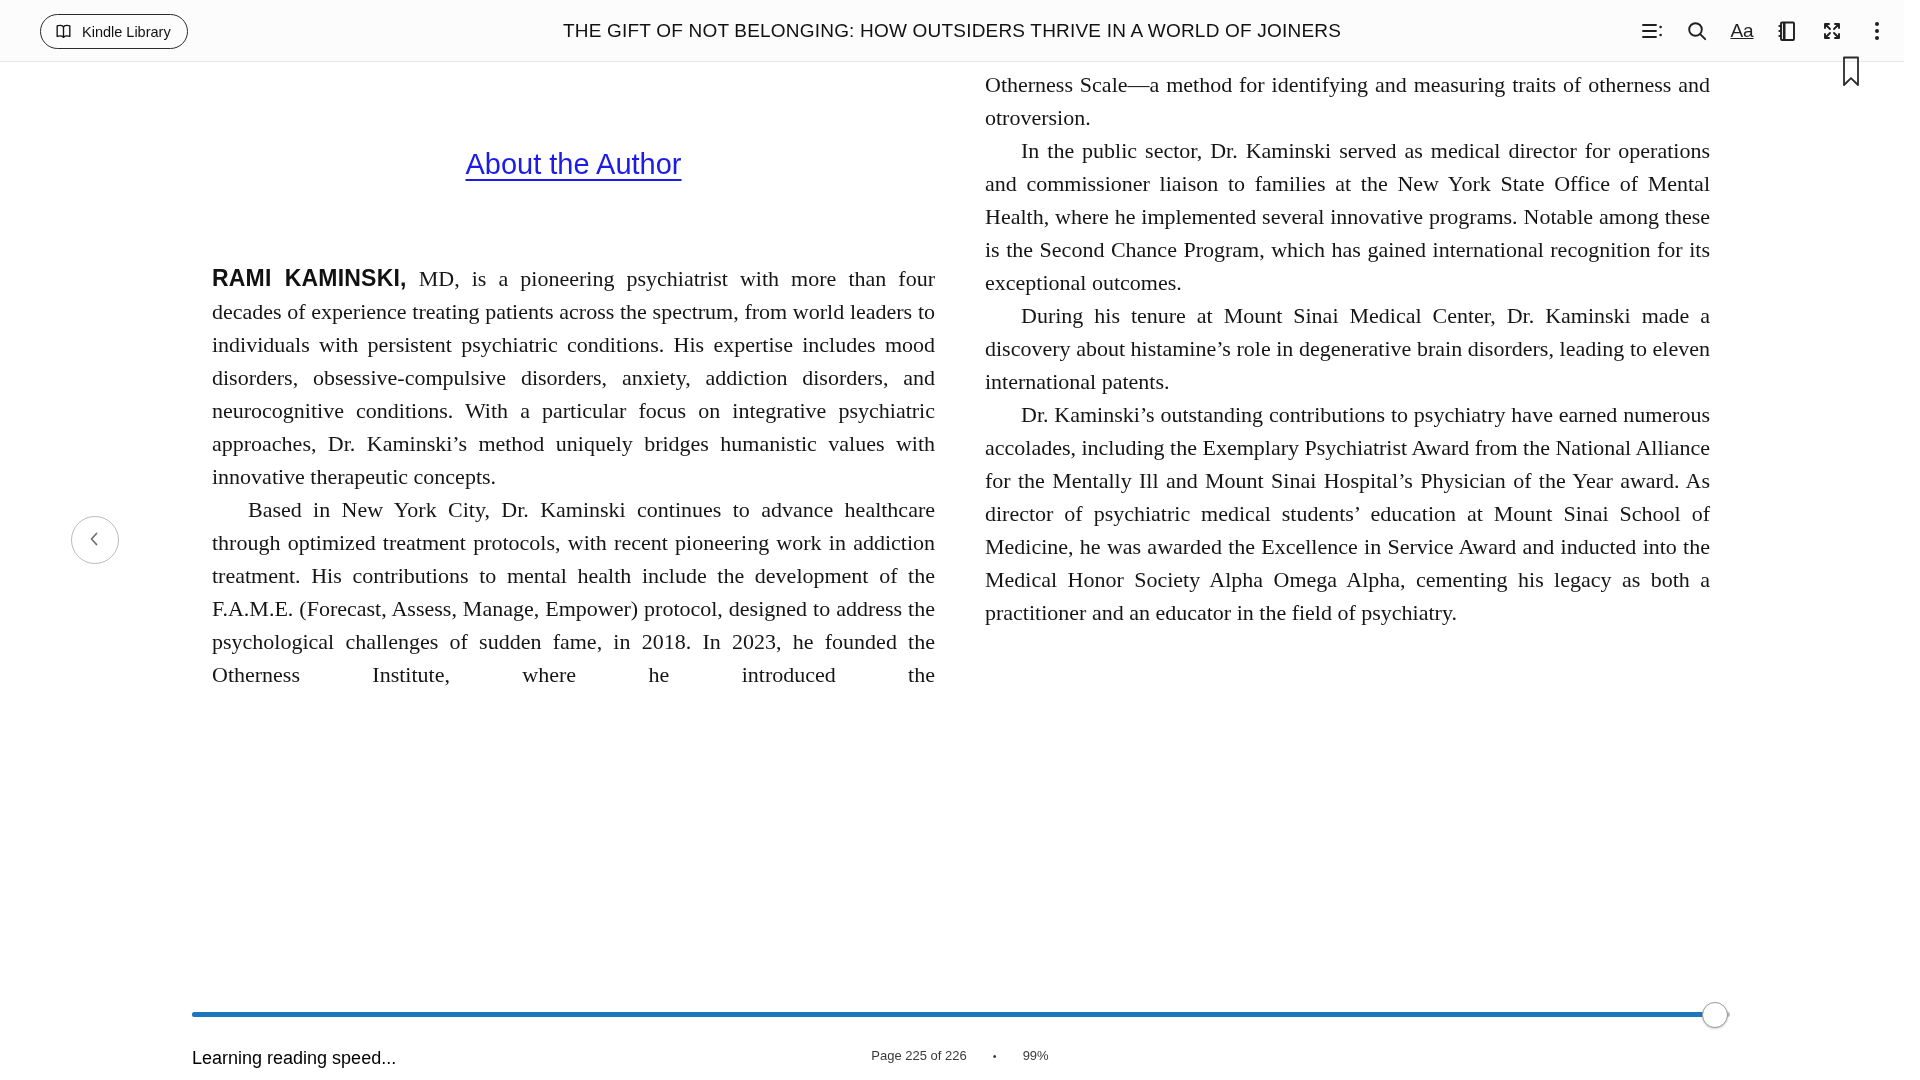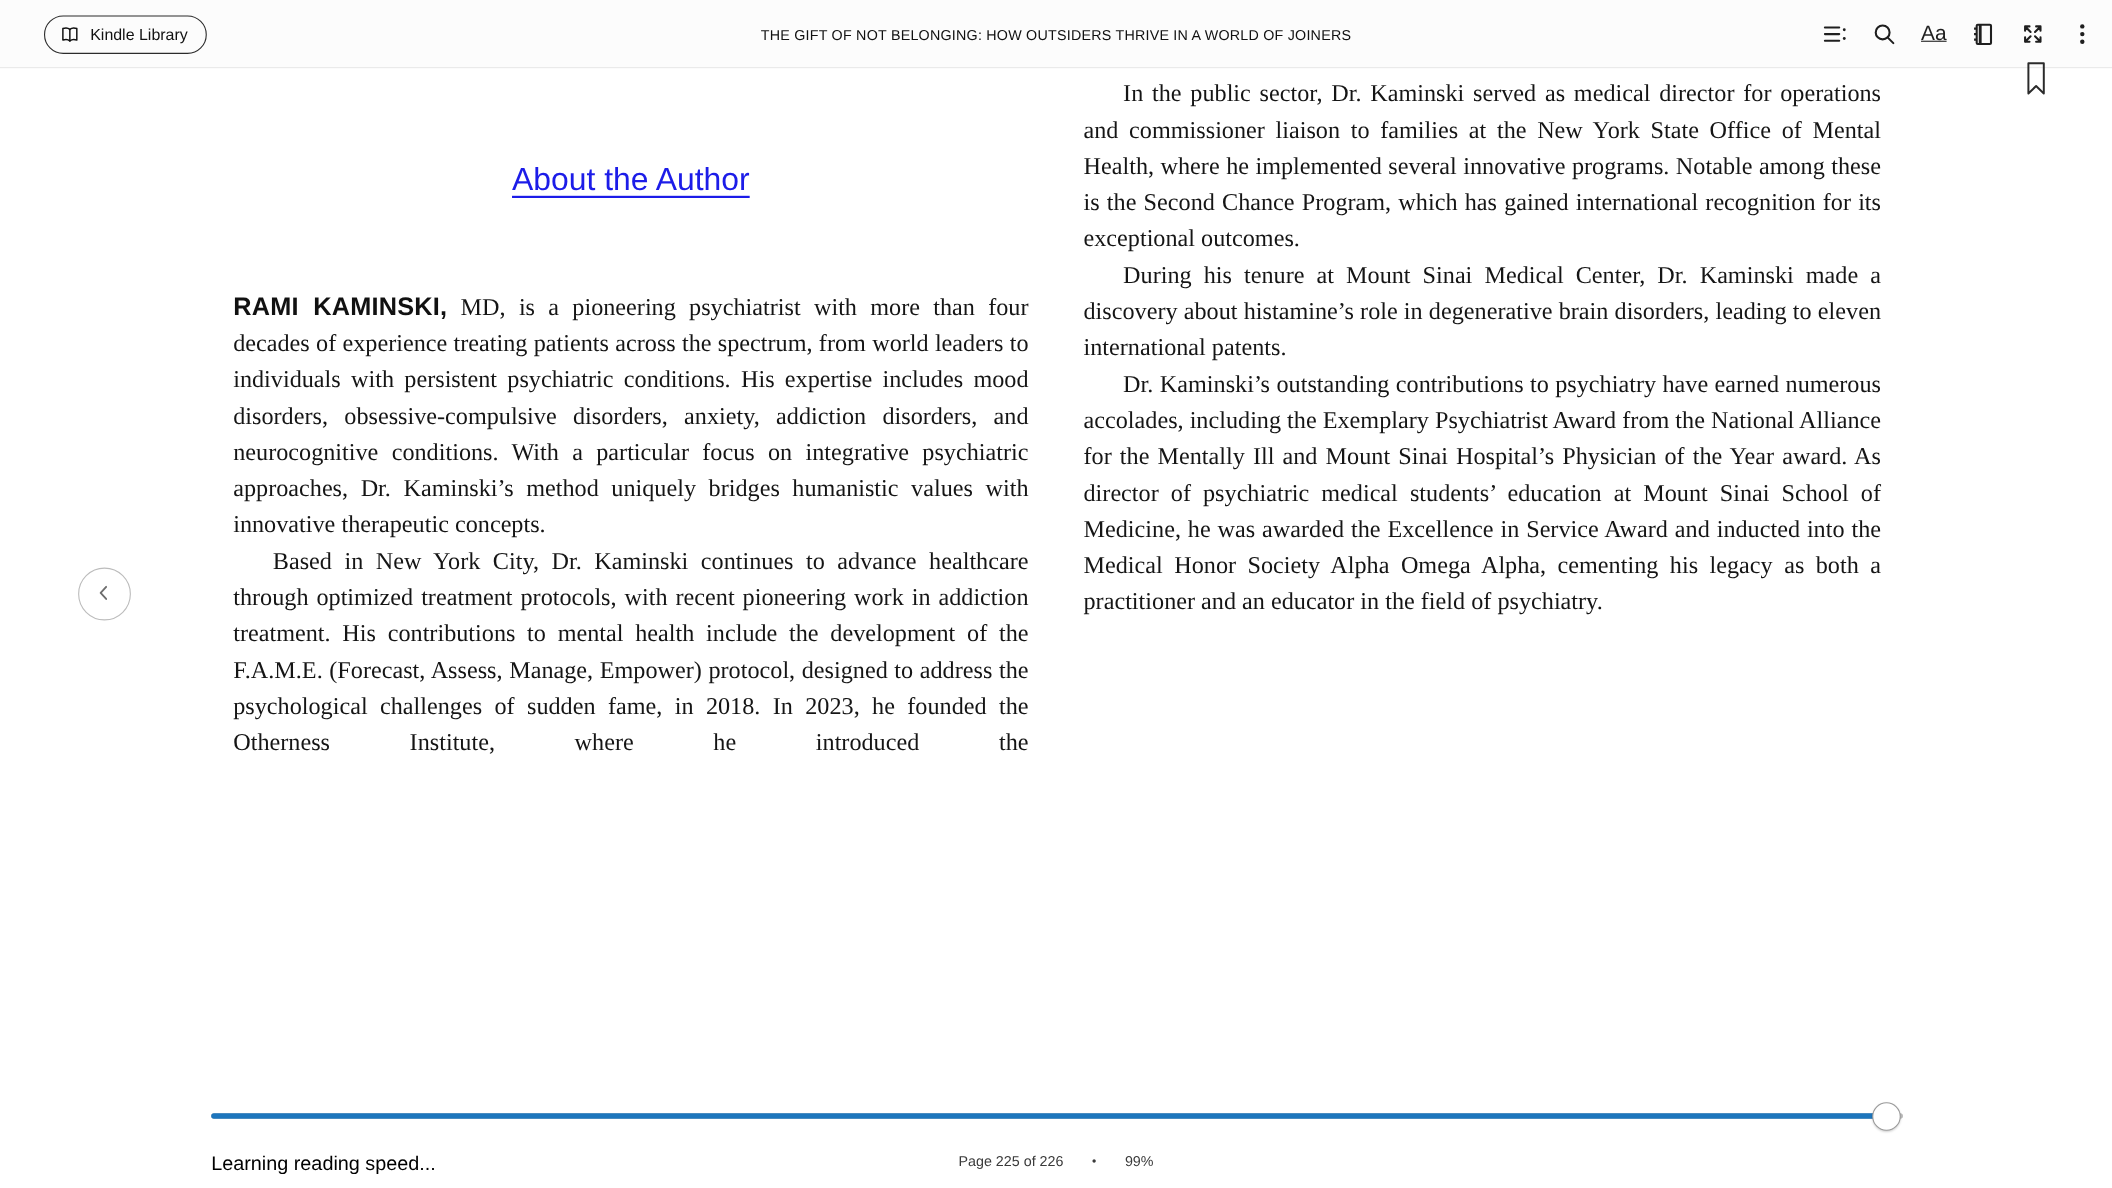--- a/index.html
+++ b/index.html
@@ -10,21 +10,21 @@
     height: 1080px;
     background: #ffffff;
     overflow: hidden;
     font-family: "Liberation Sans", sans-serif;
     color: #141414;
   }
 
   
   .header {
     position: absolute;
-    top: 0; left: 0; right: 0;
+    top: 0; left: 0; right: 16px;
     height: 62px;
     background: #fcfcfc;
     border-bottom: 1px solid #e8e8e8;
   }
   .library-btn {
     position: absolute;
     left: 40px; top: 14px;
     height: 35px;
     display: inline-flex;
     align-items: center;
@@ -39,21 +39,21 @@
     color: #111;
   }
   .library-btn svg { display: block; }
   .book-title {
     position: absolute;
     top: 0; left: 50%;
     transform: translateX(-50%);
     height: 62px;
     display: flex;
     align-items: center;
-    font-size: 13px;
+    font-size: 19px;
     letter-spacing: 0.2px;
     color: #111;
     white-space: nowrap;
   }
   .toolbar {
     position: absolute;
     top: 0; right: 14px;
     height: 62px;
     display: flex;
     align-items: center;
@@ -263,20 +263,21 @@
     <div class="col-left">
       <h2 class="chapter-heading">About the Author</h2>
       <div class="bodytext bodytext-block">
         <p><span class="author-lead">RAMI KAMINSKI,</span><span> MD, is a pioneering psychiatrist with more than four decades of experience treating patients across the spectrum, from world leaders to individuals with persistent psychiatric conditions. His expertise includes mood disorders, obsessive-compulsive disorders, anxiety, addiction disorders, and neurocognitive conditions. With a particular focus on integrative psychiatric approaches, Dr. Kaminski’s method uniquely bridges humanistic values with innovative therapeutic concepts.</span></p>
         <p class="indent continued">Based in New York City, Dr. Kaminski continues to advance healthcare through optimized treatment protocols, with recent pioneering work in addiction treatment. His contributions to mental health include the development of the F.A.M.E. (Forecast, Assess, Manage, Empower) protocol, designed to address the psychological challenges of sudden fame, in 2018. In 2023, he founded the Otherness Institute, where he introduced the</p>
       </div>
     </div>
 
     <div class="col-right">
       <div class="bodytext bodytext-block">
+        <p>Otherness Scale—a method for identifying and measuring traits of otherness and otroversion.</p>
         <p class="indent">In the public sector, Dr. Kaminski served as medical director for operations and commissioner liaison to families at the New York State Office of Mental Health, where he implemented several innovative programs. Notable among these is the Second Chance Program, which has gained international recognition for its exceptional outcomes.</p>
         <p class="indent">During his tenure at Mount Sinai Medical Center, Dr. Kaminski made a discovery about histamine’s role in degenerative brain disorders, leading to eleven international patents.</p>
         <p class="indent">Dr. Kaminski’s outstanding contributions to psychiatry have earned numerous accolades, including the Exemplary Psychiatrist Award from the National Alliance for the Mentally Ill and Mount Sinai Hospital’s Physician of the Year award. As director of psychiatric medical students’ education at Mount Sinai School of Medicine, he was awarded the Excellence in Service Award and inducted into the Medical Honor Society Alpha Omega Alpha, cementing his legacy as both a practitioner and an educator in the field of psychiatry.</p>
       </div>
     </div>
 
   </div>
 
   <button class="nav-prev">
     <span>

